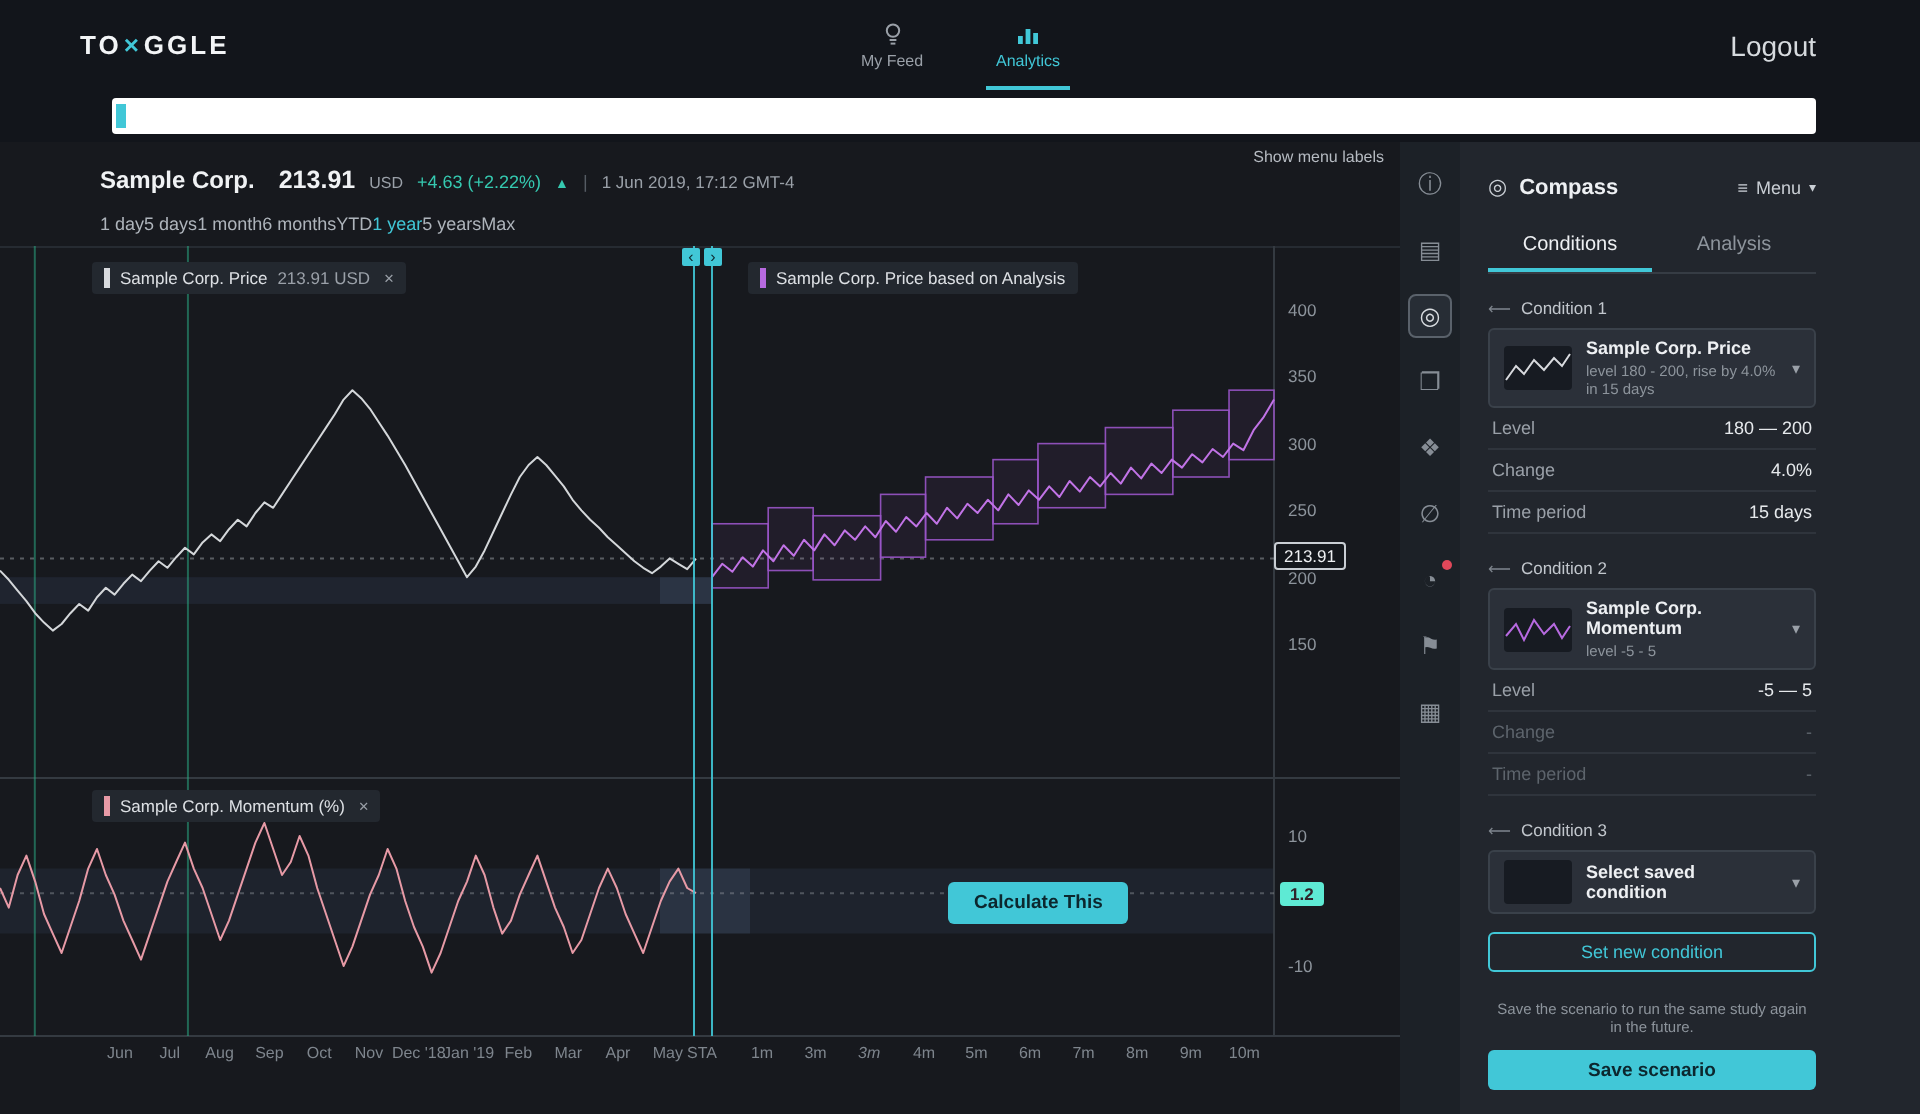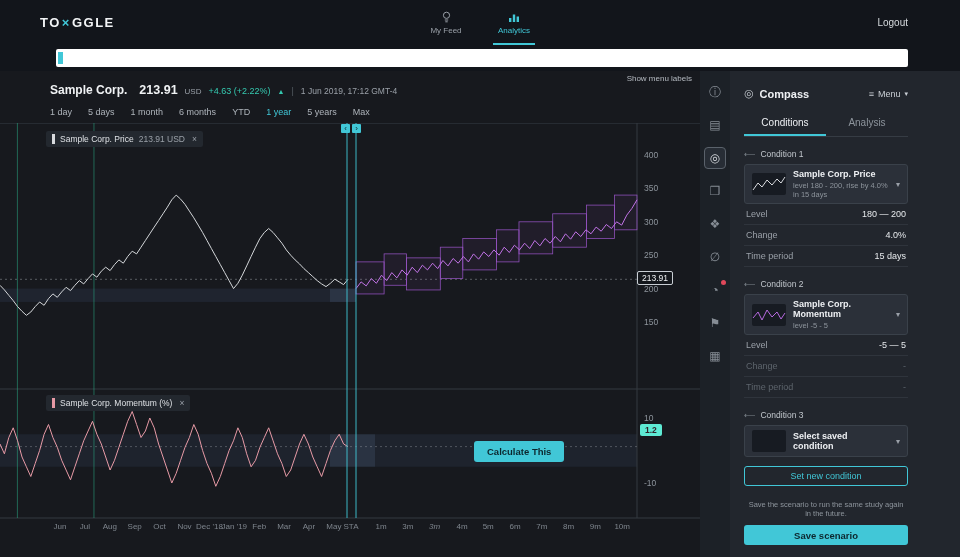--- a/index.html
+++ b/index.html
@@ -4,51 +4,51 @@
 <style>
 *{margin:0;padding:0;box-sizing:border-box}
 html,body{width:960px;height:557px;background:#16191e;font-family:"Liberation Sans",sans-serif;overflow:hidden}
 .topbar{height:45px;background:#12151b;display:flex;align-items:center;position:relative}
 .logo{margin-left:40px;font-size:13px;font-weight:bold;color:#f2f4f6;letter-spacing:1.5px;display:flex;align-items:center}
 .logo .mark{color:#41c7d7;margin:0 1px}
 .topnav{position:absolute;left:50%;transform:translateX(-50%);top:0;height:45px;display:flex;gap:26px}
 .nav-item{height:45px;display:flex;flex-direction:column;align-items:center;justify-content:center;gap:3px;font-size:8px;color:#9aa0a8;position:relative;cursor:pointer;min-width:42px}
 .nav-item.active{color:#41c7d7}
 .nav-item.active::after{content:"";position:absolute;bottom:0;left:0;right:0;height:2px;background:#41c7d7}
-.logout{position:absolute;right:52px;font-size:10px;color:#d6dade;cursor:pointer}
+.logout{position:absolute;right:52px;font-size:14px;color:#d6dade;cursor:pointer}
 .searchband{height:26px;background:#12151b;padding:4px 52px 4px 56px}
 .searchbar{height:18px;background:#fff;border-radius:2px;position:relative}
 .searchbar .caret{position:absolute;left:2px;top:3px;width:5px;height:12px;background:#41c7d7}
 .searchbar input{position:absolute;inset:0;border:none;background:transparent;padding-left:12px;font-size:10px;outline:none;color:#222}
 .main{display:flex;height:486px}
 .content{width:700px;position:relative;background:#17191e}
 .show-labels{position:absolute;top:3px;right:8px;font-size:8px;color:#b6bbc2;cursor:pointer}
 .stock-header{margin:12px 0 0 50px;display:flex;align-items:baseline;gap:7px}
 .stock-name{font-size:12px;font-weight:bold;color:#f0f2f4}
 .stock-price{font-size:12.5px;font-weight:bold;color:#f0f2f4;margin-left:5px}
 .stock-cur{font-size:8px;color:#9aa0a8}
 .stock-change{font-size:9px;color:#35c9b0}
 .stock-arrow{font-size:7px;color:#35c9b0}
 .sep{color:#555b63;font-size:9px}
 .stock-time{font-size:8.5px;color:#9aa0a8}
-.range-row{margin:10px 0 0 50px;display:flex;gap:16px;font-size:9px;color:#aeb4bb}
+.range-row{margin:10px 0 0 50px;display:flex;font-size:9px;color:#aeb4bb}
 .range-row span{cursor:pointer}
 .range-row .active{color:#41c7d7}
 .charts{position:relative;width:700px;height:412px;margin-top:6px}
 #chart-svg{position:absolute;top:0;left:0}
 .layer{position:absolute;inset:0;pointer-events:none}
 .layer span{position:absolute}
 .chip{position:absolute;display:flex;align-items:center;gap:5px;background:#23282f;border-radius:2px;padding:3px 6px;font-size:8.5px;color:#dde0e4}
 .chip .bar{width:3px;height:10px}
 .chip .val{color:#9aa0a8}
 .chip .x{color:#9aa0a8;margin-left:2px;cursor:pointer}
 .axis-label{font-size:8.5px;color:#8d949c}
 .xlabel{font-size:8px;color:#7e858d;transform:translateX(-50%);white-space:nowrap}
 .price-tag{position:absolute;left:637px;top:148px;background:#14171c;border:1px solid #c9ced4;border-radius:2px;color:#eef0f2;font-size:8.5px;padding:1px 4px}
-.mom-tag{position:absolute;left:640px;top:301px;background:#5eead4;border-radius:2px;color:#30232a;font-size:8.5px;font-weight:bold;padding:1px 5px}
+.mom-tag{position:absolute;left:640px;top:318px;background:#5eead4;border-radius:2px;color:#30232a;font-size:8.5px;font-weight:bold;padding:1px 5px}
 .handle{position:absolute;top:1px;width:9px;height:9px;background:#41c7d7;color:#0d2a30;font-size:8px;line-height:9px;text-align:center;border-radius:1px;cursor:ew-resize}
 .calc-btn{position:absolute;left:474px;top:318px;background:#41c7d7;color:#0c272e;font-size:9.5px;font-weight:bold;border:none;border-radius:3px;padding:5px 13px;cursor:pointer}
 .rail{width:30px;background:#1c2127;display:flex;flex-direction:column;align-items:center;padding-top:10px;gap:11px}
 .rail-icon{width:22px;height:22px;display:flex;align-items:center;justify-content:center;font-size:12px;color:#868d95;position:relative;cursor:pointer}
 .rail-icon.active{border:1px solid #5a626b;border-radius:4px;background:#272d35;color:#d7dbdf}
 .rail-icon .badge{position:absolute;top:1px;right:0;width:5px;height:5px;border-radius:50%;background:#e0485a}
 .sidebar{width:230px;background:#22262d;padding:0 52px 12px 14px;display:flex;flex-direction:column}
 .sb-header{margin-top:16px;display:flex;align-items:center;justify-content:space-between}
 .sb-title{display:flex;align-items:center;gap:6px;font-size:11px;font-weight:bold;color:#eef0f3}
 .sb-title .glyph{font-size:11px;color:#c9ced4;font-weight:normal}
@@ -193,20 +193,24 @@
           <span class="xlabel" style="left: 568.6px; top: 399px;">8m</span>
           <span class="xlabel" style="left: 595.4px; top: 399px;">9m</span>
           <span class="xlabel" style="left: 622.2px; top: 399px;">10m</span>
         </div>
       <div class="chip" style="left:46px;top:8px">
         <span class="bar" style="background:#d8dade"></span>
         <span>Sample Corp. Price</span>
         <span class="val">213.91 USD</span>
         <span class="x">×</span>
       </div>
+      <div class="chip" style="left:374px;top:8px">
+        <span class="bar" style="background:#b76ae0"></span>
+        <span>Sample Corp. Price based on Analysis</span>
+      </div>
       <div class="chip" style="left:46px;top:272px">
         <span class="bar" style="background:#e79aa6"></span>
         <span>Sample Corp. Momentum (%)</span>
         <span class="x">×</span>
       </div>
       <div class="handle" style="left:341px">‹</div>
       <div class="handle" style="left:352px">›</div>
       <div class="price-tag">213.91</div>
       <div class="mom-tag">1.2</div>
       <button class="calc-btn">Calculate This</button>

